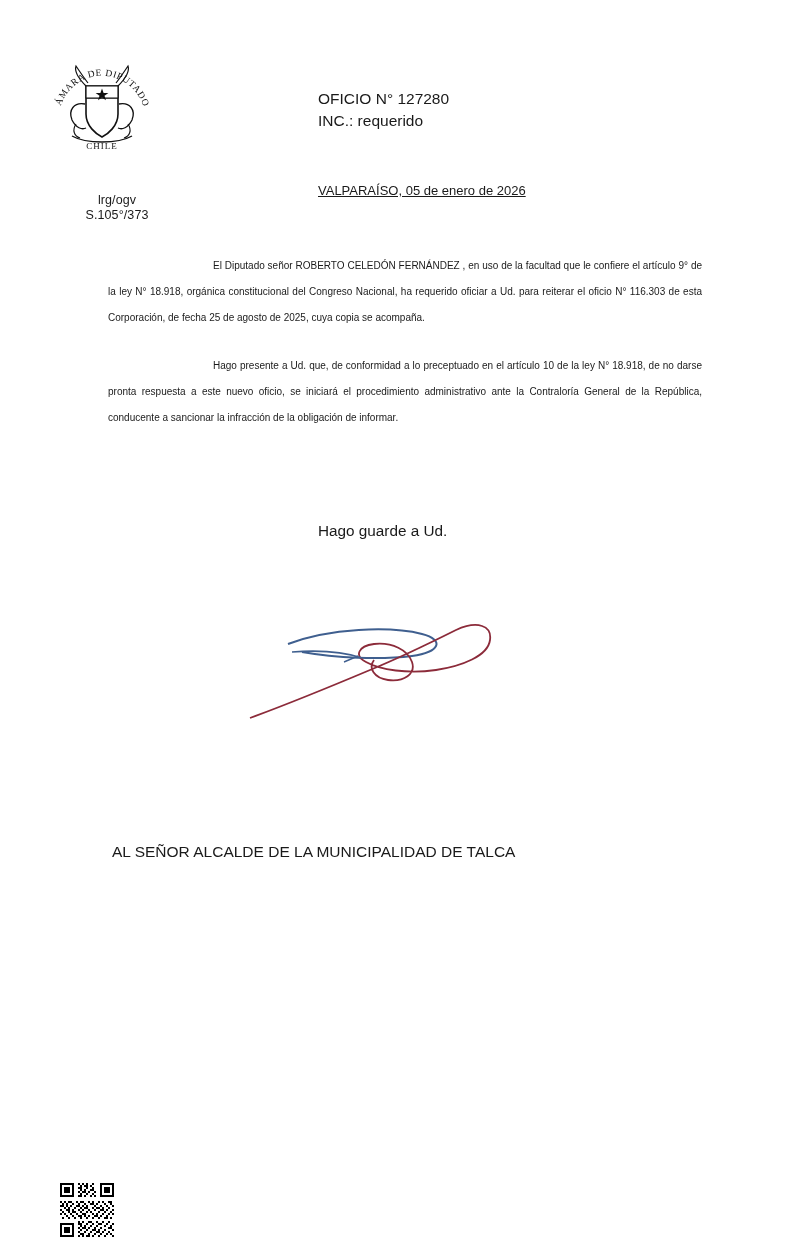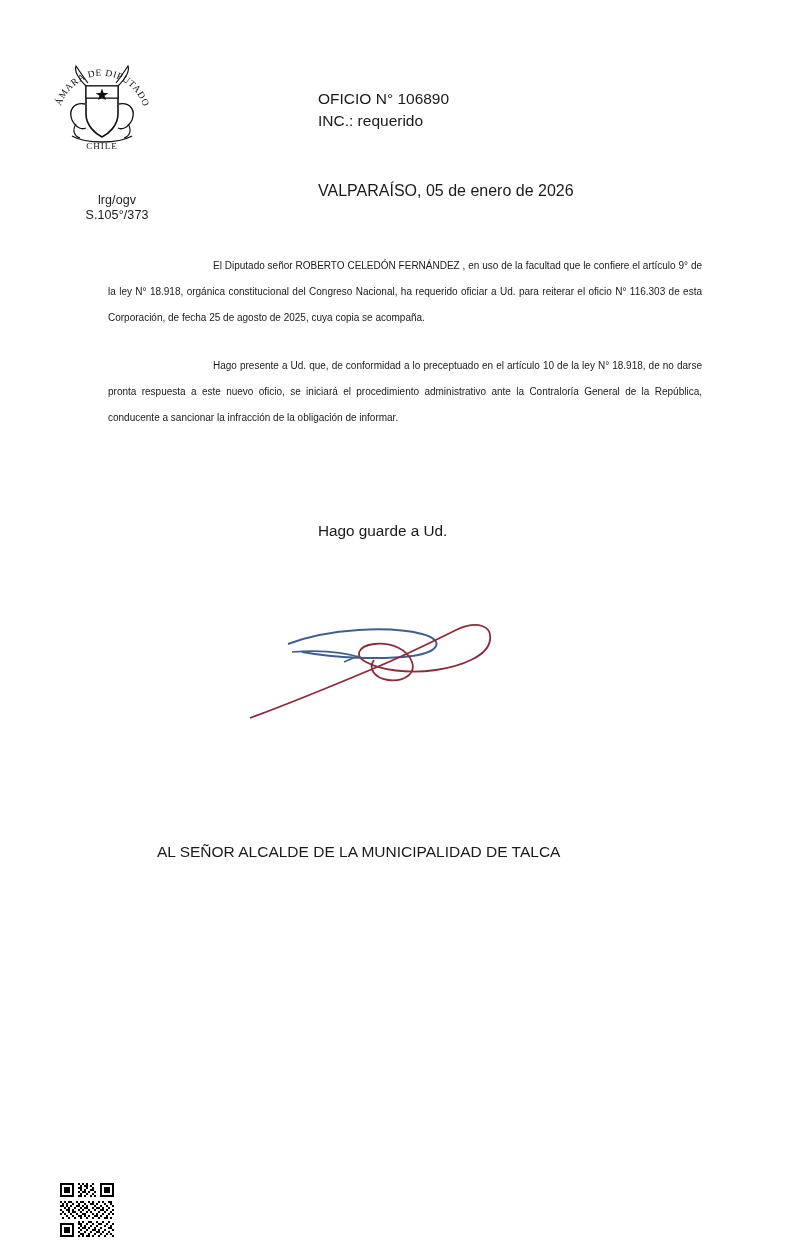--- a/index.html
+++ b/index.html
@@ -49,23 +49,24 @@
     font-size: 15.5px;
     line-height: 22px;
     color: #1a1a1a;
   }
   .oficio-block div { white-space: nowrap; }
 
   .place-date {
     position: absolute;
     left: 318px;
     top: 180px;
-    font-size: 16px;
+    font-size: 13px;
     line-height: 22px;
     white-space: nowrap;
+    text-decoration: underline;
   }
 
   
   .body {
     position: absolute;
     left: 108px;
     top: 253px;
     width: 594px;
   }
   .para {
@@ -119,21 +120,20 @@
     line-height: 22px;
   }
 
   .addressee {
     position: absolute;
     left: 112px;
     top: 841px;
     font-size: 15.5px;
     line-height: 22px;
     white-space: nowrap;
-    margin-left: 45px;
   }
 
   
   .footer {
     position: absolute;
     left: 60px;
     top: 1183px;
     width: 700px;
     height: 60px;
   }
@@ -186,21 +186,21 @@
       <text x="50" y="103" text-anchor="middle" font-family="Liberation Serif, serif" font-size="9" fill="#111" letter-spacing="1">CHILE</text>
     </svg>
   </div>
 
   <div class="crest-caption">
     <div>lrg/ogv</div>
     <div>S.105°/373</div>
   </div>
 
   <div class="oficio-block">
-    <div>OFICIO N° 106890</div>
+    <div>OFICIO N° 127280</div>
     <div>INC.: requerido</div>
   </div>
 
   <div class="place-date">VALPARAÍSO, 05 de enero de 2026</div>
 
   <div class="body">
     <p class="para"><span class="indent"></span><span>El Diputado señor ROBERTO CELEDÓN FERNÁNDEZ , en uso de la facultad que le confiere el artículo 9° de la ley N° 18.918, orgánica constitucional del Congreso Nacional, ha requerido oficiar a Ud. para reiterar el oficio N° 116.303 de esta Corporación, de fecha 25 de agosto de 2025, cuya copia se acompaña.</span></p>
     <p class="para"><span class="indent"></span><span>Hago presente a Ud. que, de conformidad a lo preceptuado en el artículo 10 de la ley N° 18.918, de no darse pronta respuesta a este nuevo oficio, se iniciará el procedimiento administrativo ante la Contraloría General de la República, conducente a sancionar la infracción de la obligación de informar.</span></p>
   </div>
 

